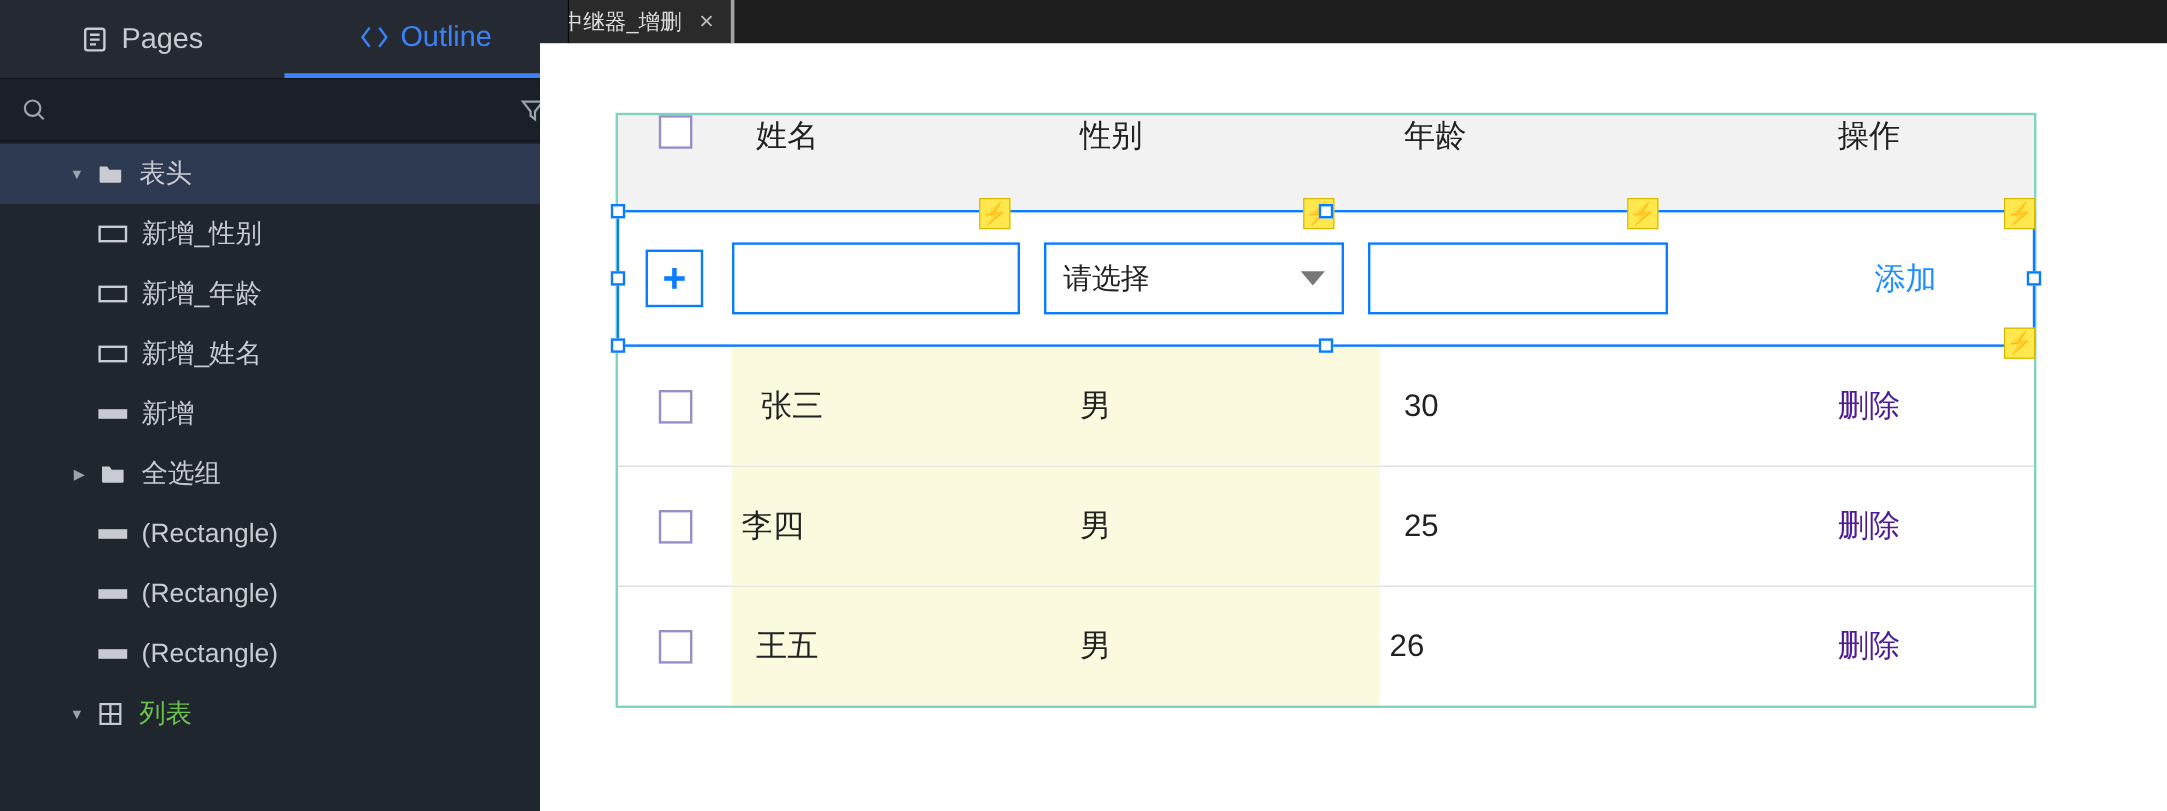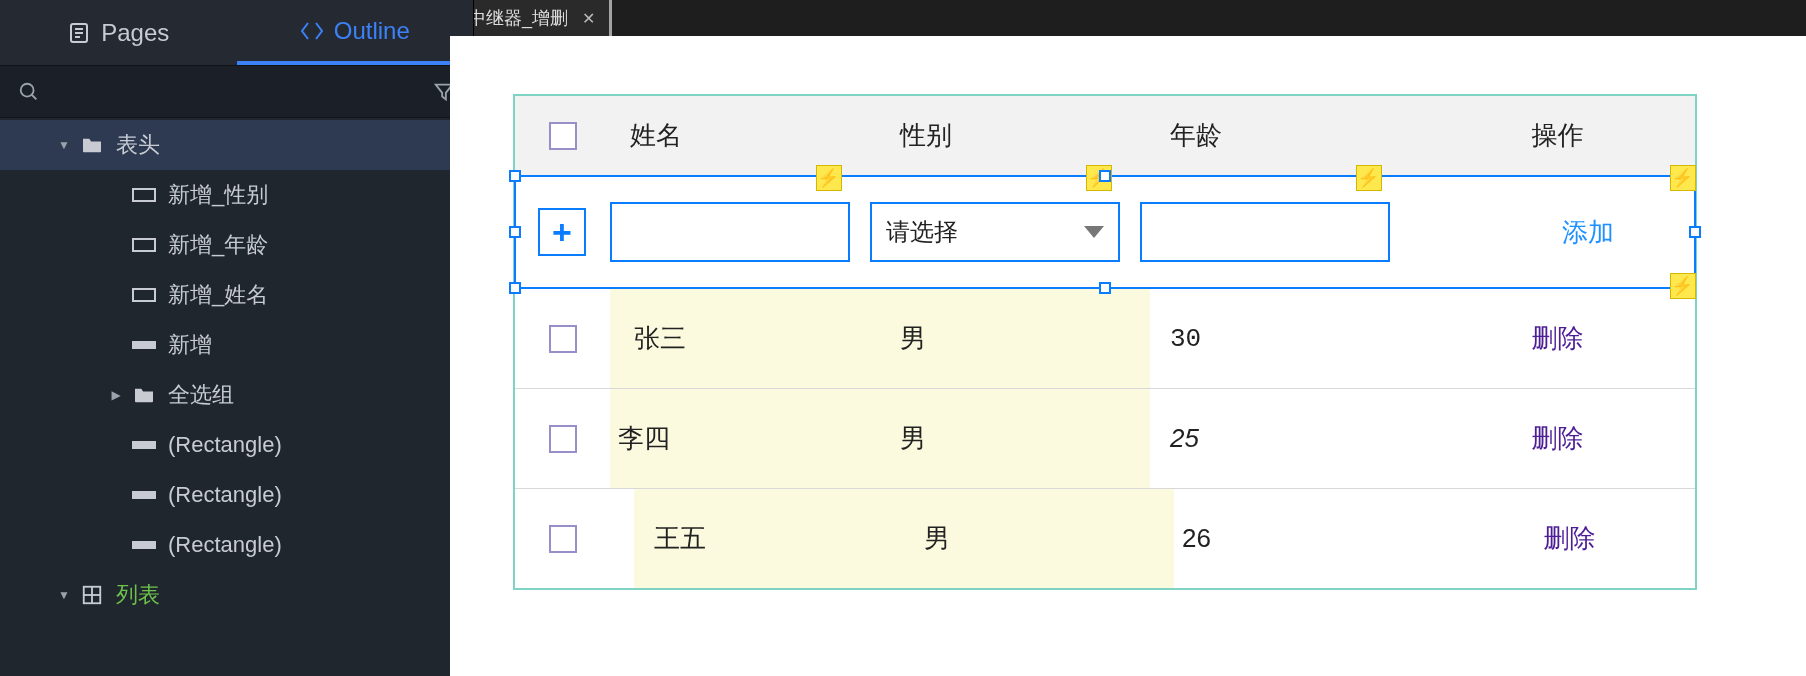--- a/index.html
+++ b/index.html
@@ -39,39 +39,39 @@
   .tree { flex:1; overflow:auto; padding-top:2px;}
   .node {
     display:flex; align-items:center; height:50px; font-size:22px;
     padding-left:0; cursor:pointer; white-space:nowrap;
   }
   .node .arrow { width:16px; text-align:center; color:#9aa2ad; font-size:12px; margin-right:6px;}
   .node .nicon { width:28px; display:flex; align-items:center; justify-content:center; margin-right:10px;}
   .node.selected { background:#2e3a52; }
   .node.green { color:#6cc24a; }
   .indent0 { padding-left:56px; }
-  .indent1 { padding-left:108px; }
+  .indent1 { padding-left:58px; }
   .indent2 { padding-left:56px; } 
   .folder-ic { width:22px; height:18px; fill:#c8ccd2;}
   .rect-ic-big { width:24px; height:14px; border:2px solid #c8ccd2;}
   .rect-ic-sm  { width:24px; height:8px;  background:#c8ccd2;}
   .grid-ic { width:22px; height:22px; }
   
   .canvas {
     position:absolute; left:450px; top:36px; right:0; bottom:0;
     background:#ffffff;
   }
   .artboard {
     position:absolute; left:65px; top:60px; width:1180px;
     outline:2px solid #7fd3c4; 
   }
   
   .hdr {
     display:flex; height:80px; background:#f2f2f2; border-bottom:1px solid #d8d8d8;
-    align-items:center;
+    align-items:flex-start;
   }
   .col-cb   { width:95px; display:flex; align-items:center; justify-content:center;}
   .col-name { width:270px; padding-left:20px;}
   .col-sex  { width:270px; padding-left:20px;}
   .col-age  { width:270px; padding-left:20px;}
   .col-op   { flex:1; display:flex; align-items:center; justify-content:center;}
   .hdr .cell { font-size:26px; color:#222;}
   
   .cb {
     width:28px; height:28px; border:2px solid #9a8ec8; background:#fff;
@@ -296,37 +296,37 @@
       </div>
     </div>
 
     <div id="rows">
         <div class="datarow">
           <div class="col-cb">
             <div class="cb"></div>
           </div>
           <div class="col-name" style="padding-left:24px;">张三</div>
           <div class="col-sex" style="padding-left:20px;">男</div>
-          <div class="col-age" style="padding-left:20px;font-family:Liberation Mono, monospace;">30</div>
+          <div class="col-age" style="padding-left:20px;">30</div>
           <div class="col-op">删除</div>
         </div>
         <div class="datarow">
           <div class="col-cb">
             <div class="cb"></div>
           </div>
           <div class="col-name" style="padding-left:8px;">李四</div>
           <div class="col-sex" style="padding-left:20px;">男</div>
-          <div class="col-age" style="padding-left:20px;font-style:italic;">25</div>
+          <div class="col-age" style="padding-left:20px;">25</div>
           <div class="col-op">删除</div>
         </div>
         <div class="datarow">
           <div class="col-cb">
             <div class="cb"></div>
           </div>
-          <div class="col-name" style="padding-left:20px;margin-left:24px;">王五</div>
+          <div class="col-name" style="padding-left:20px;">王五</div>
           <div class="col-sex" style="padding-left:20px;">男</div>
           <div class="col-age" style="padding-left:8px;">26</div>
           <div class="col-op">删除</div>
         </div>
       </div>
 
   </div>
 </div>
 
 </body></html>

